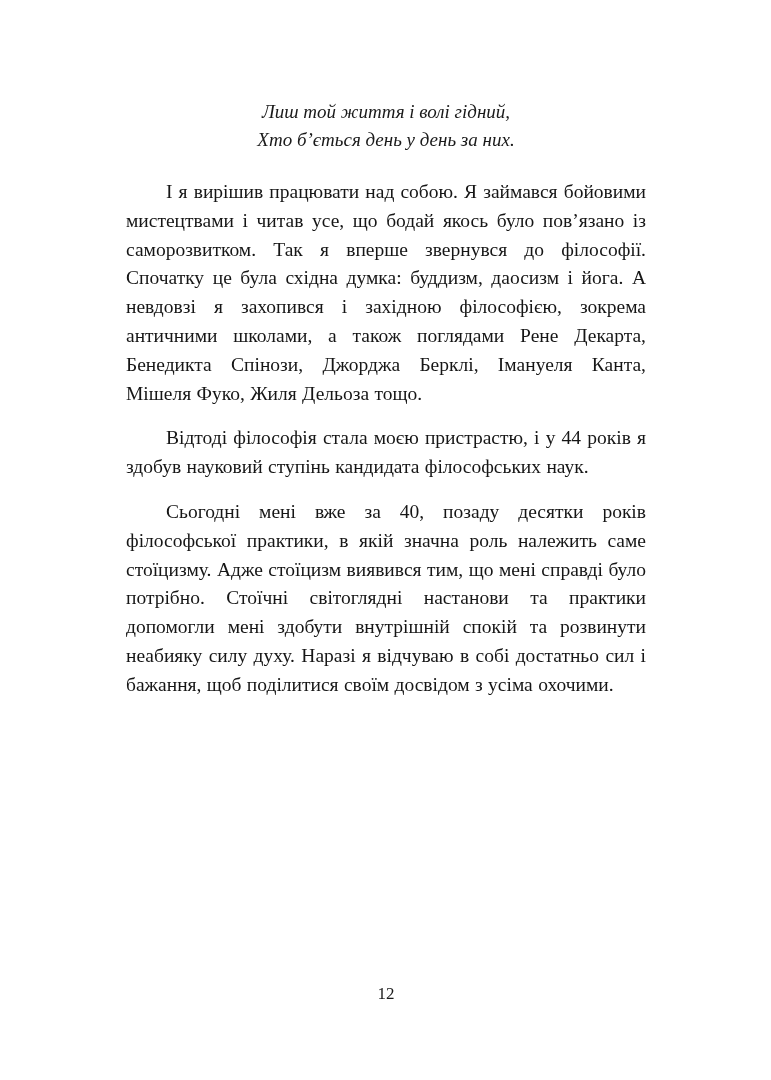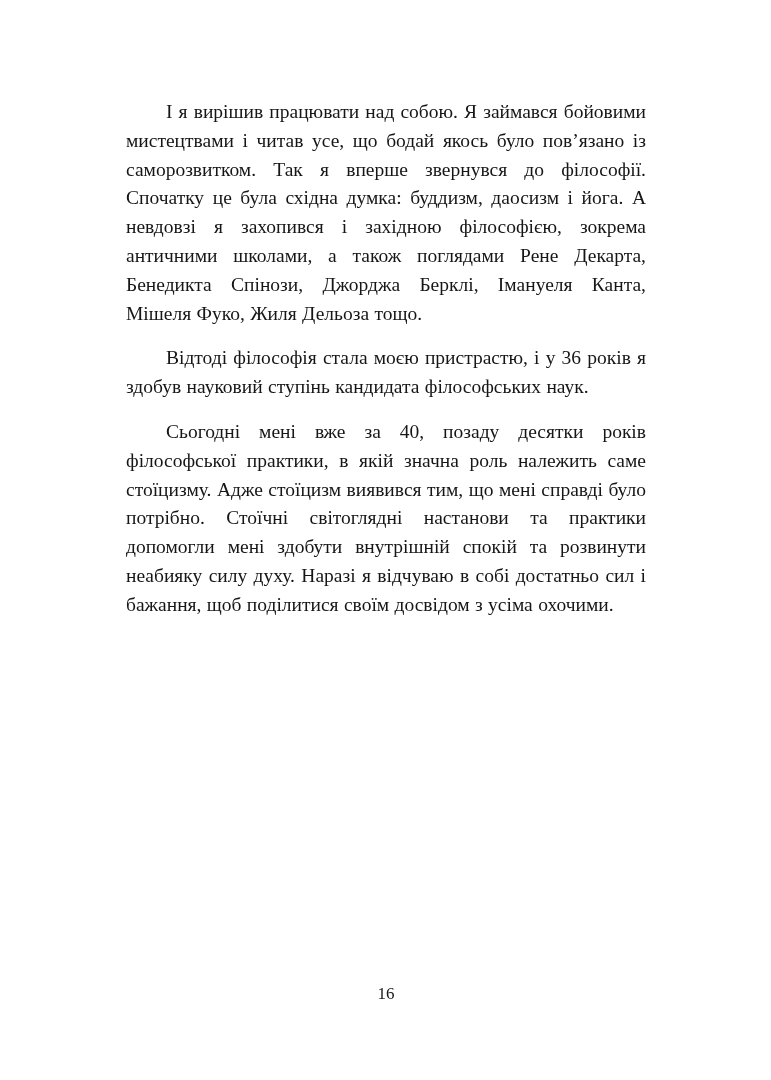--- a/index.html
+++ b/index.html
@@ -52,23 +52,25 @@
       font-size: 17px;
       color: #1a1a1a;
     }
   </style>
 </head>
 <body>
 
 <div class="page">
 
   <div class="epigraph">
+    <div>Лиш той життя і волі гідний,</div>
+    <div>Хто б’ється день у день за них.</div>
   </div>
 
   <div class="body-text">
     <p>І я вирішив працювати над собою. Я займався бойовими мистецтвами і читав усе, що бодай якось було пов’язано із саморозвитком. Так я вперше звернувся до філософії. Спочатку це була східна думка: буддизм, даосизм і йога. А невдовзі я захопився і західною філософією, зокрема античними школами, а також поглядами Рене Декарта, Бенедикта Спінози, Джорджа Берклі, Імануеля Канта, Мішеля Фуко, Жиля Дельоза тощо.</p>
-    <p>Відтоді філософія стала моєю пристрастю, і у 36 років я здобув науковий ступінь кандидата філософських наук.</p>
+    <p>Відтоді філософія стала моєю пристрастю, і у 44 років я здобув науковий ступінь кандидата філософських наук.</p>
     <p>Сьогодні мені вже за 40, позаду десятки років філософської практики, в якій значна роль належить саме стоїцизму. Адже стоїцизм виявився тим, що мені справді було потрібно. Стоїчні світоглядні настанови та практики допомогли мені здобути внутрішній спокій та розвинути неабияку силу духу. Наразі я відчуваю в собі достатньо сил і бажання, щоб поділитися своїм досвідом з усіма охочими.</p>
   </div>
 
-  <div class="page-number">16</div>
+  <div class="page-number">12</div>
 
 </div>
 
 </body></html>

